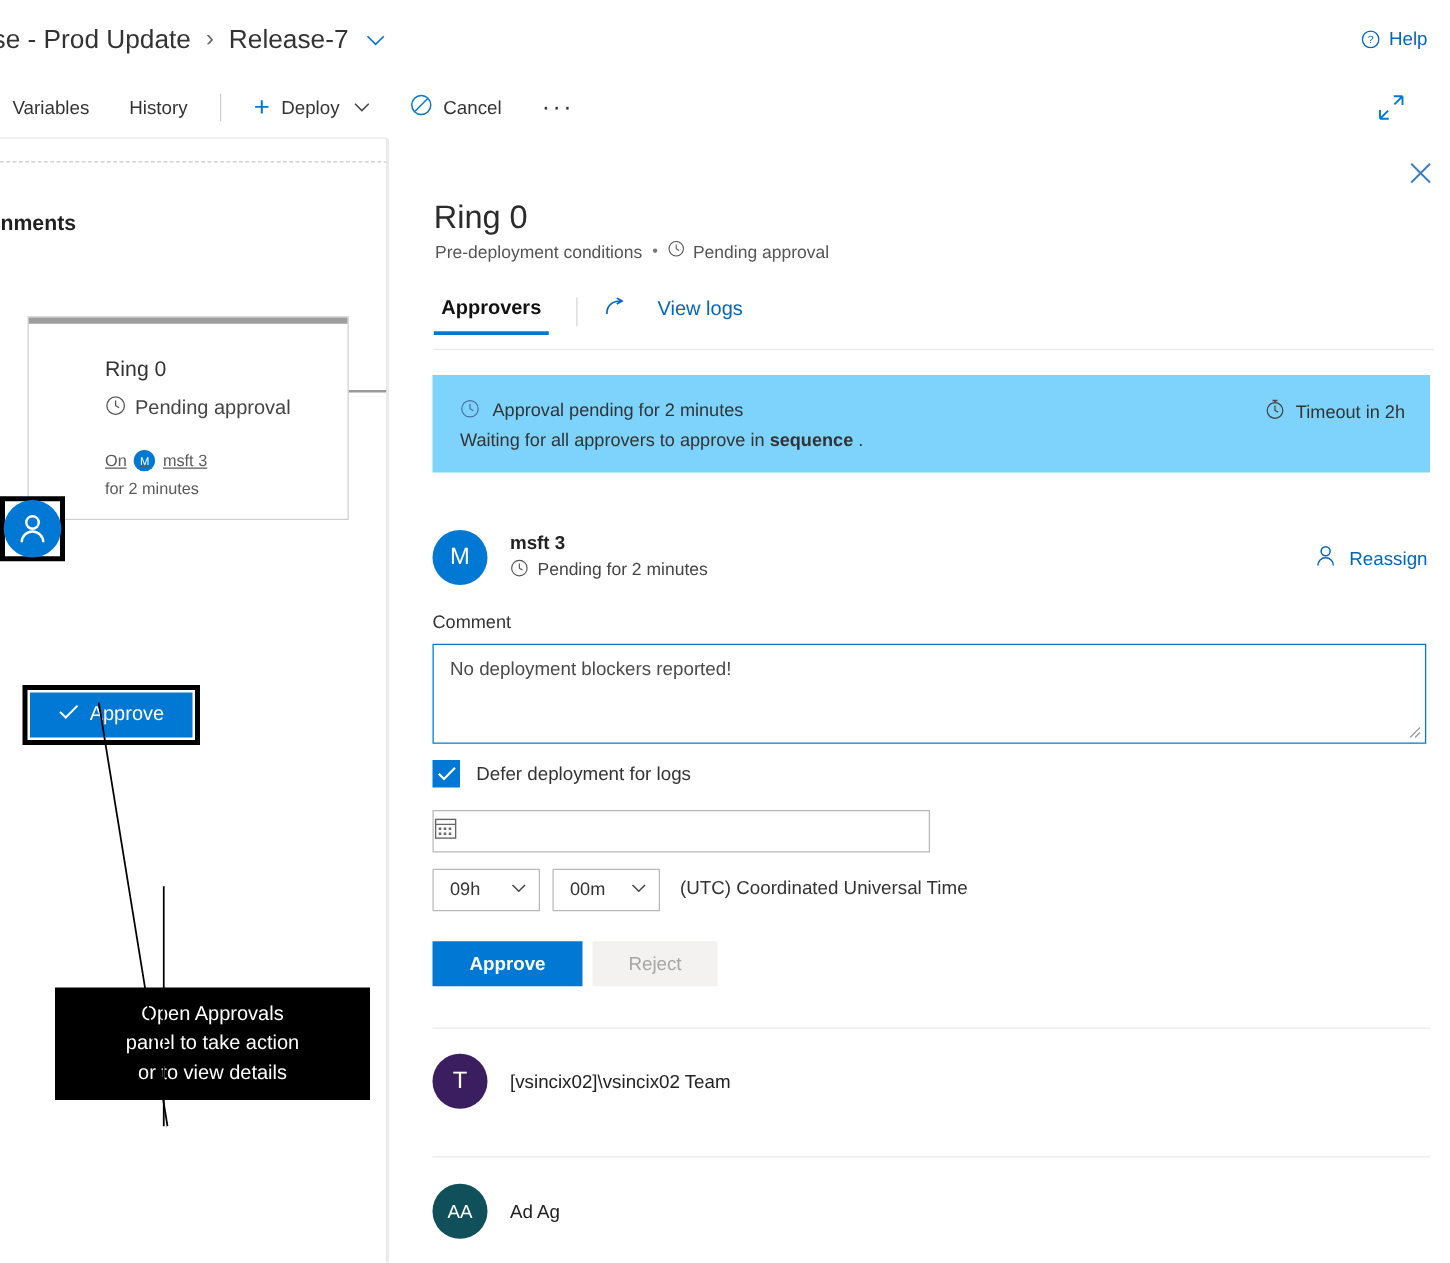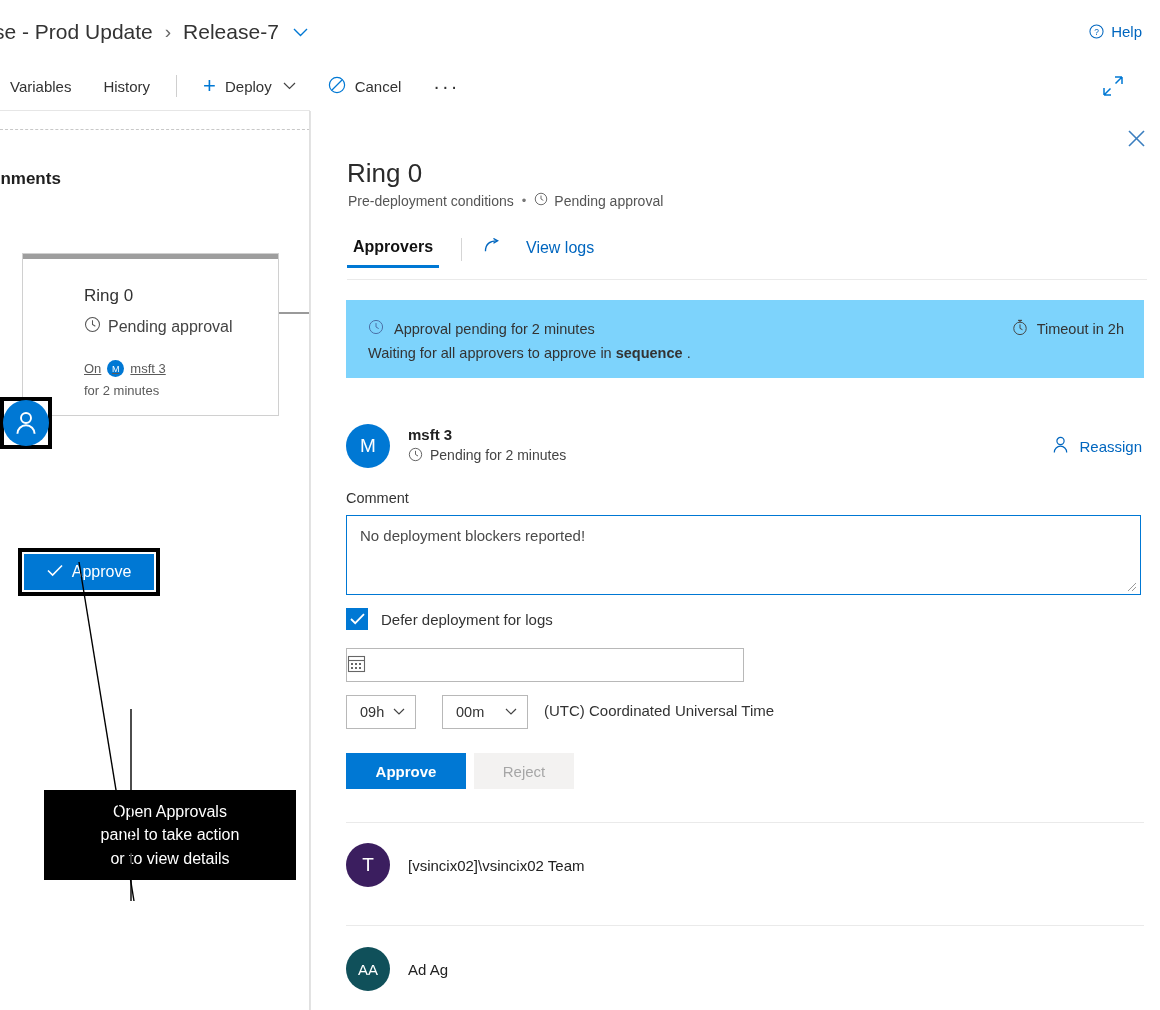--- a/index.html
+++ b/index.html
@@ -251,21 +251,21 @@
 
   .date-field {
     position: absolute; left: 346px; top: 648px; width: 398px; height: 34px;
     border: 1px solid #b8b8b8; background: #fff;
     display: flex; align-items: center; cursor: text;
   }
   .date-val { font-size: 15px; color: #333; padding-left: 13px; flex: 1; }
   .cal-ico { margin-right: 11px; }
 
   .hour-sel {
-    position: absolute; left: 346px; top: 695px; width: 70px; height: 34px;
+    position: absolute; left: 346px; top: 695px; width: 86px; height: 34px;
     border: 1px solid #b8b8b8; background: #fff;
     display: flex; align-items: center; justify-content: space-between;
     padding: 0 10px 0 13px; cursor: pointer;
   }
   .min-sel {
     position: absolute; left: 442px; top: 695px; width: 86px; height: 34px;
     border: 1px solid #b8b8b8; background: #fff;
     display: flex; align-items: center; justify-content: space-between;
     padding: 0 10px 0 13px; cursor: pointer;
   }

